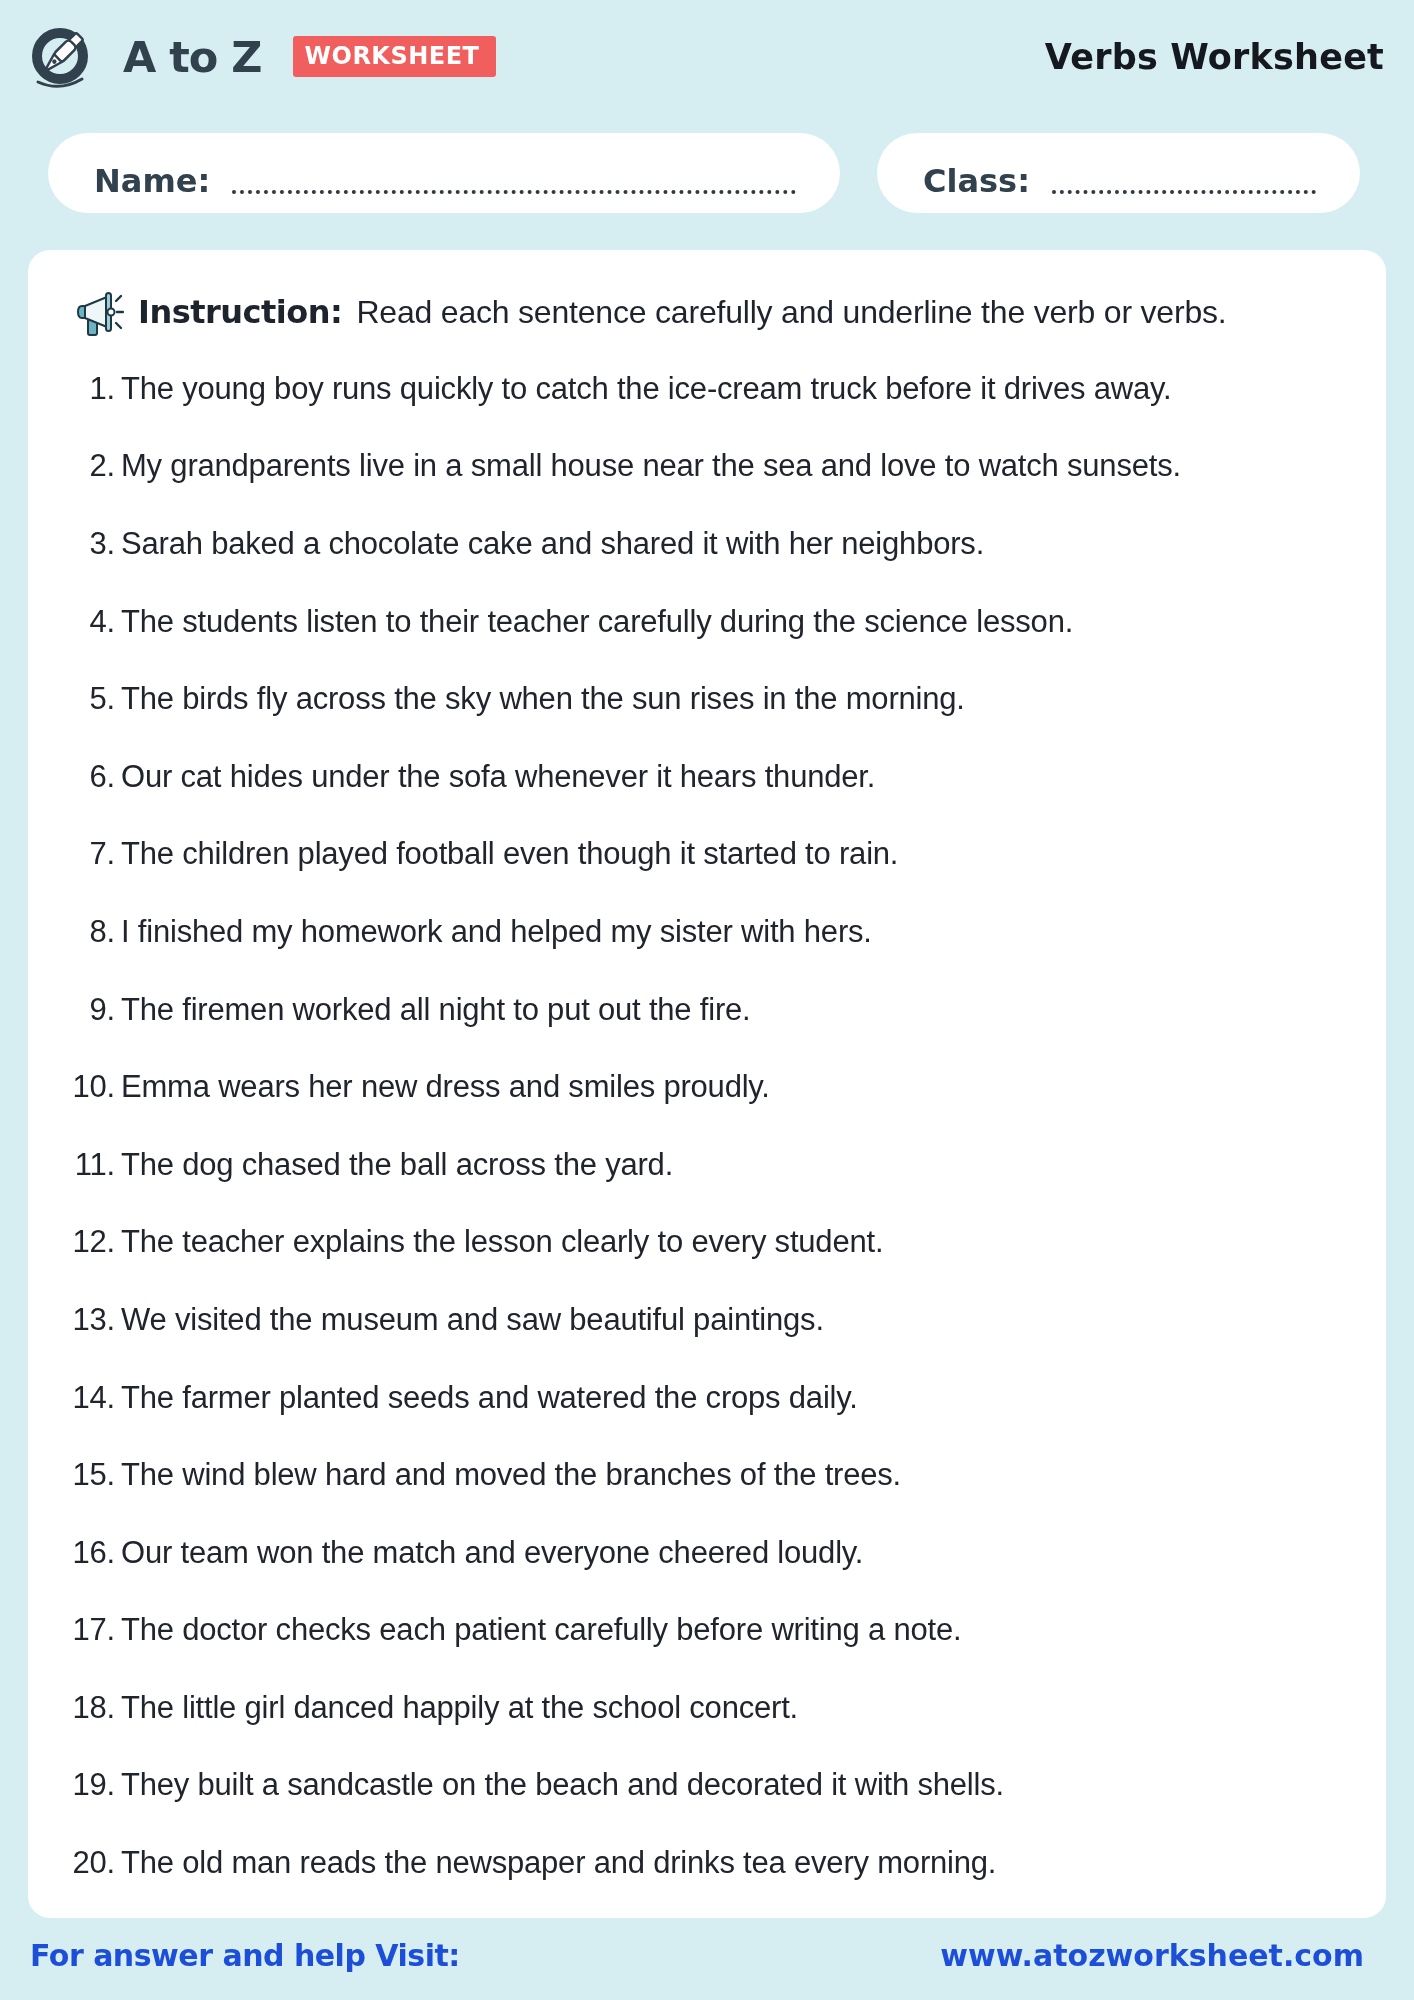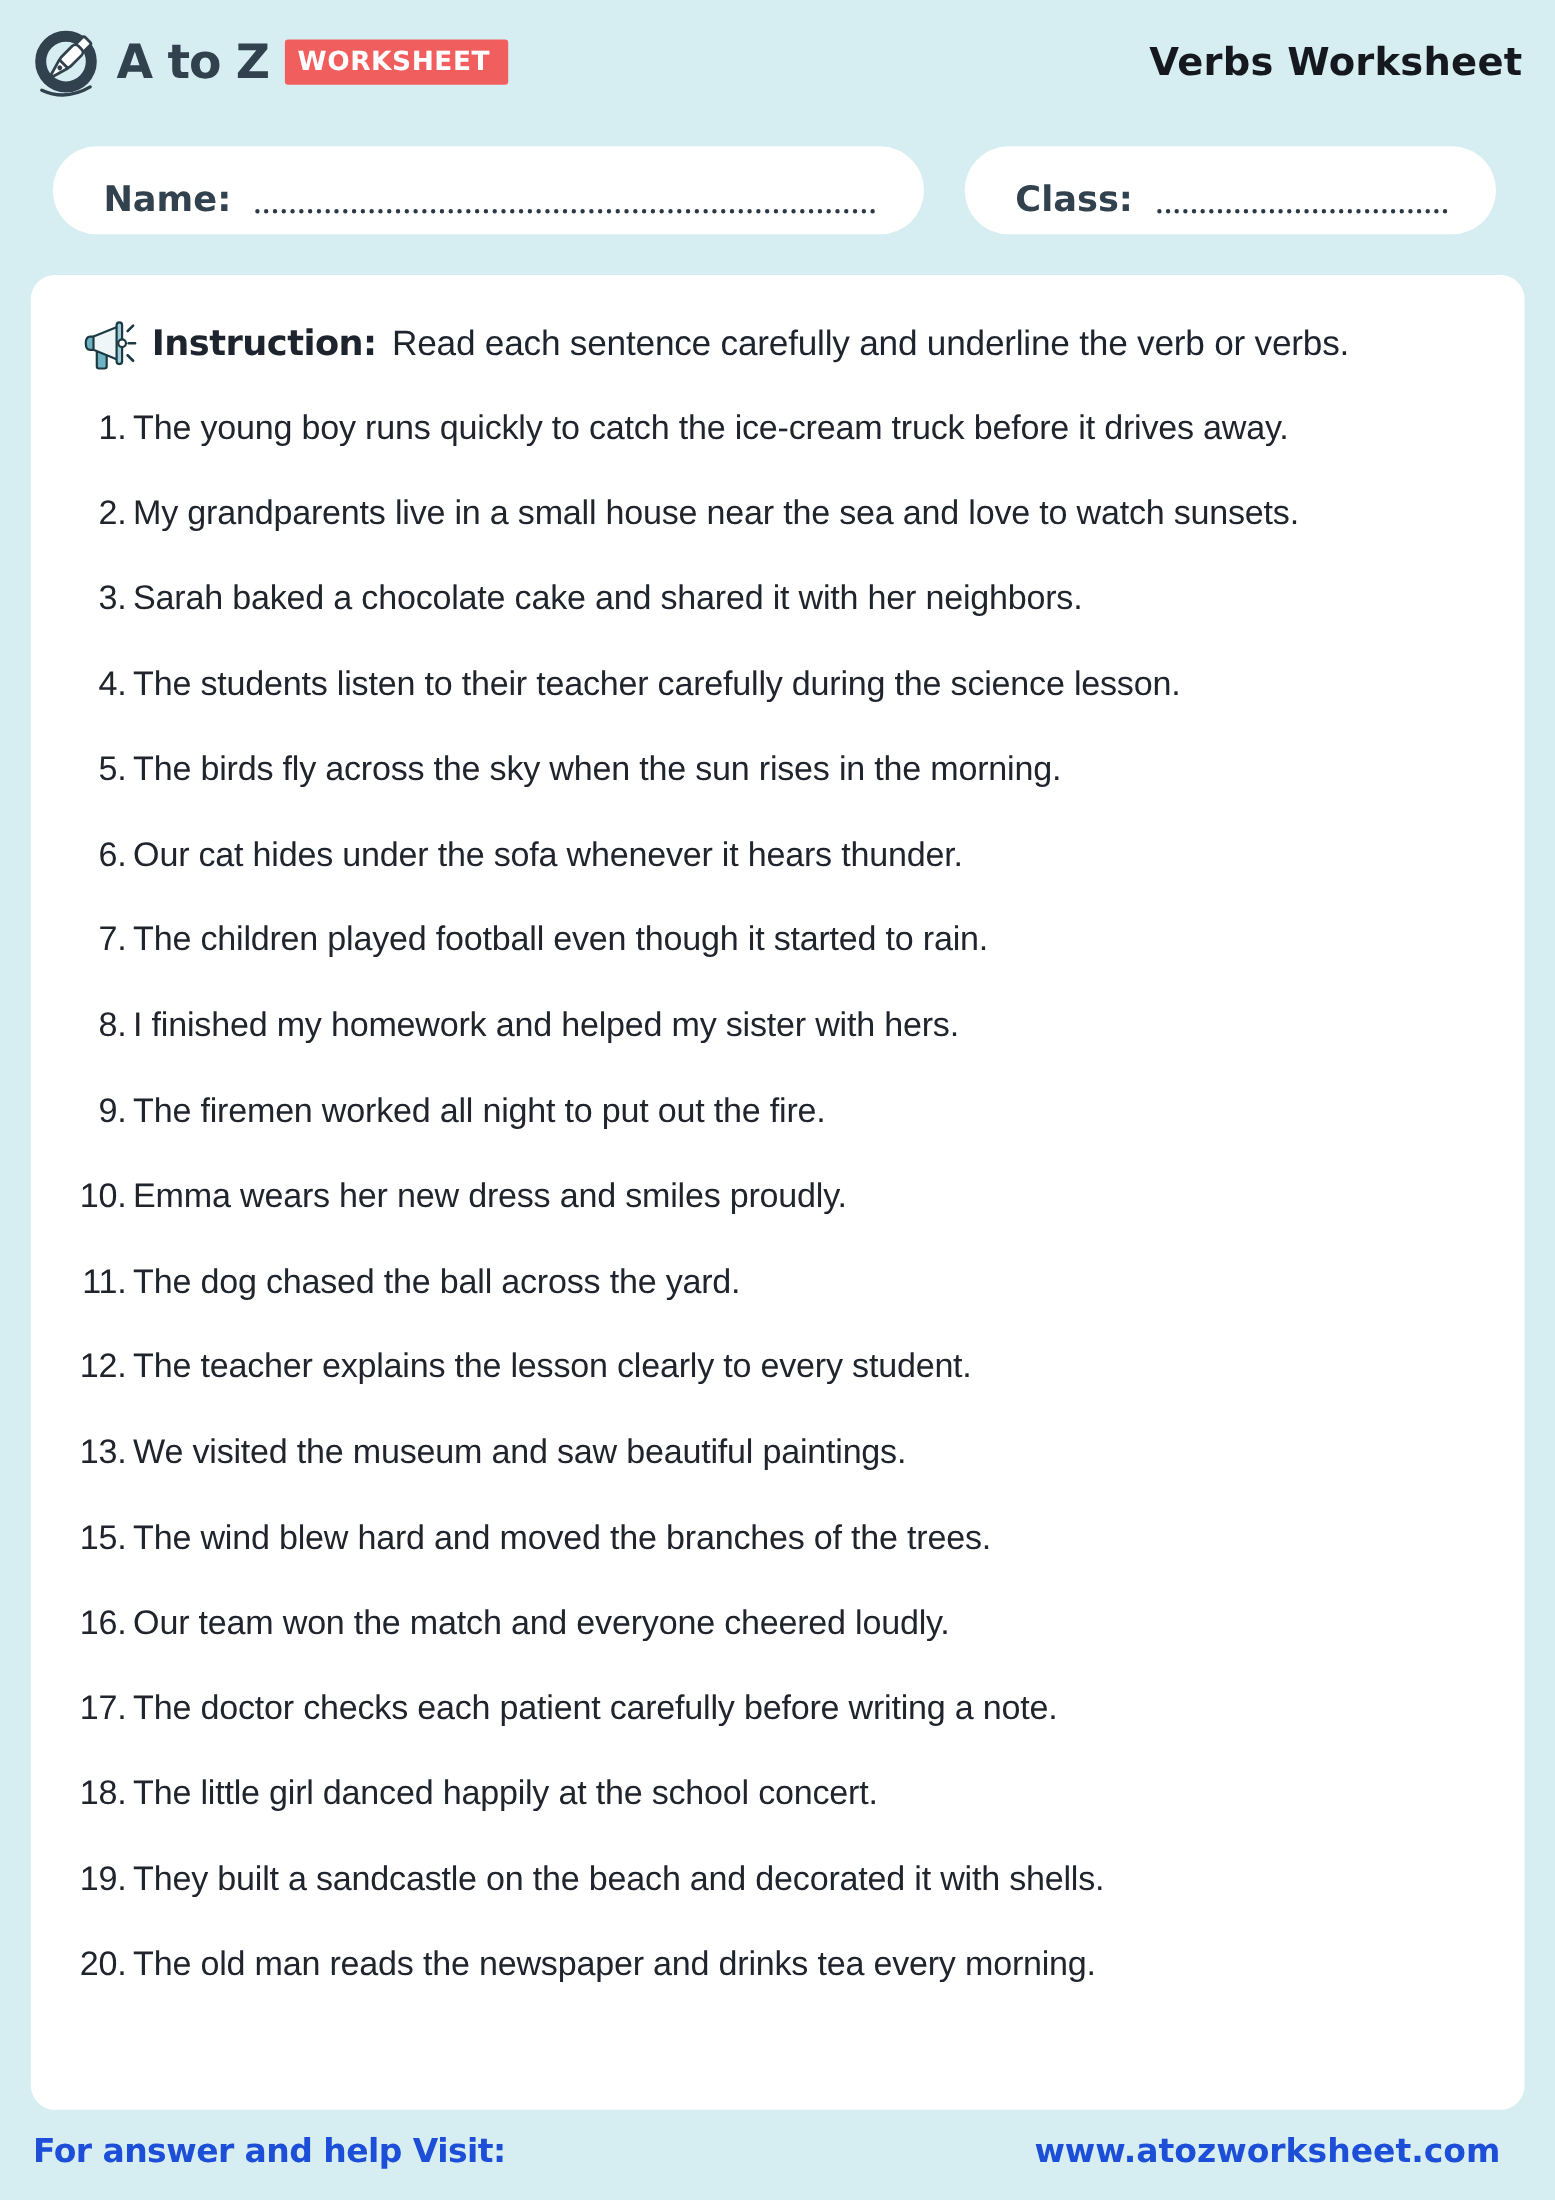--- a/index.html
+++ b/index.html
@@ -16,21 +16,21 @@
   .page { width: 1414px; height: 2000px; display: flex; flex-direction: column; }
 
   
   .topbar {
     height: 103px;
     display: flex;
     align-items: center;
     justify-content: space-between;
     padding: 10px 30px 0 30px;
   }
-  .brand { display: flex; align-items: center; gap: 14px; }
+  .brand { display: flex; align-items: center; gap: 31px; }
   .brand-mark { width: 62px; height: 68px; margin-top: 6px; }
   .brand-text {
     font-family: "DejaVu Sans", sans-serif;
     font-weight: bold;
     font-size: 43px;
     letter-spacing: -1px;
     color: #31414d;
   }
   .brand-badge {
     font-family: "DejaVu Sans", sans-serif;
@@ -239,20 +239,24 @@
         </li>
         <li class="sentence">
           <span class="num">12.</span>
           <span class="txt">The teacher explains the lesson clearly to every student.</span>
         </li>
         <li class="sentence">
           <span class="num">13.</span>
           <span class="txt">We visited the museum and saw beautiful paintings.</span>
         </li>
         <li class="sentence">
+          <span class="num">14.</span>
+          <span class="txt">The farmer planted seeds and watered the crops daily.</span>
+        </li>
+        <li class="sentence">
           <span class="num">15.</span>
           <span class="txt">The wind blew hard and moved the branches of the trees.</span>
         </li>
         <li class="sentence">
           <span class="num">16.</span>
           <span class="txt">Our team won the match and everyone cheered loudly.</span>
         </li>
         <li class="sentence">
           <span class="num">17.</span>
           <span class="txt">The doctor checks each patient carefully before writing a note.</span>

